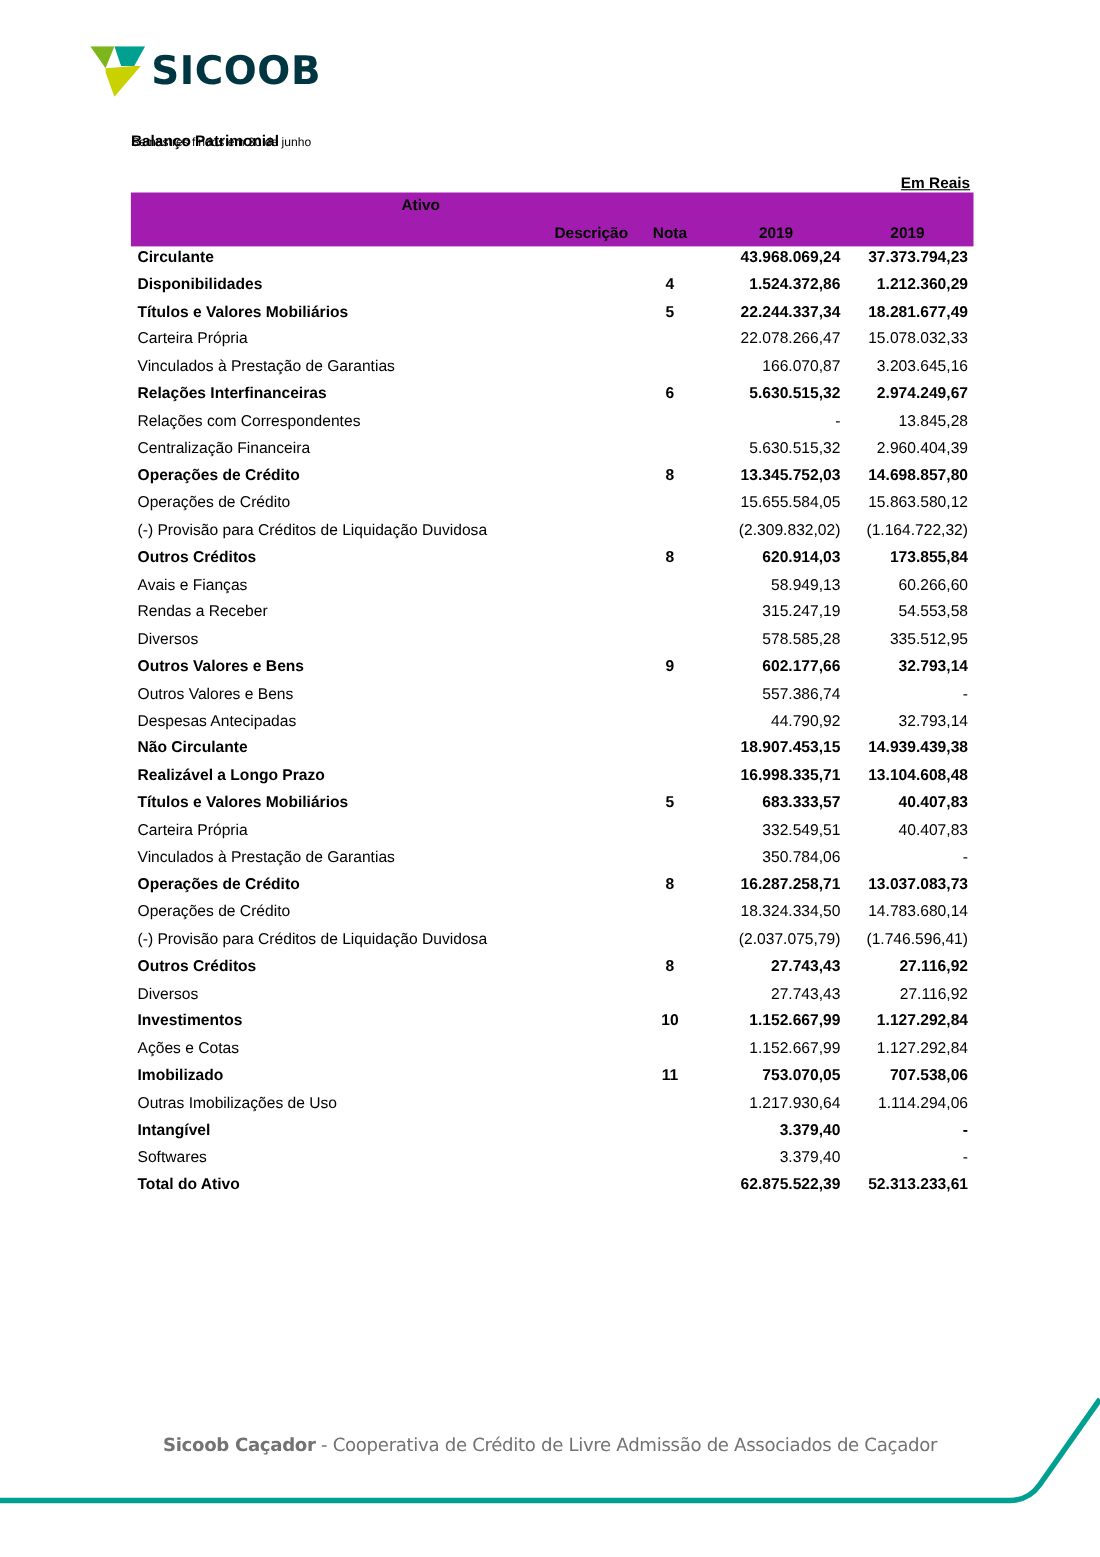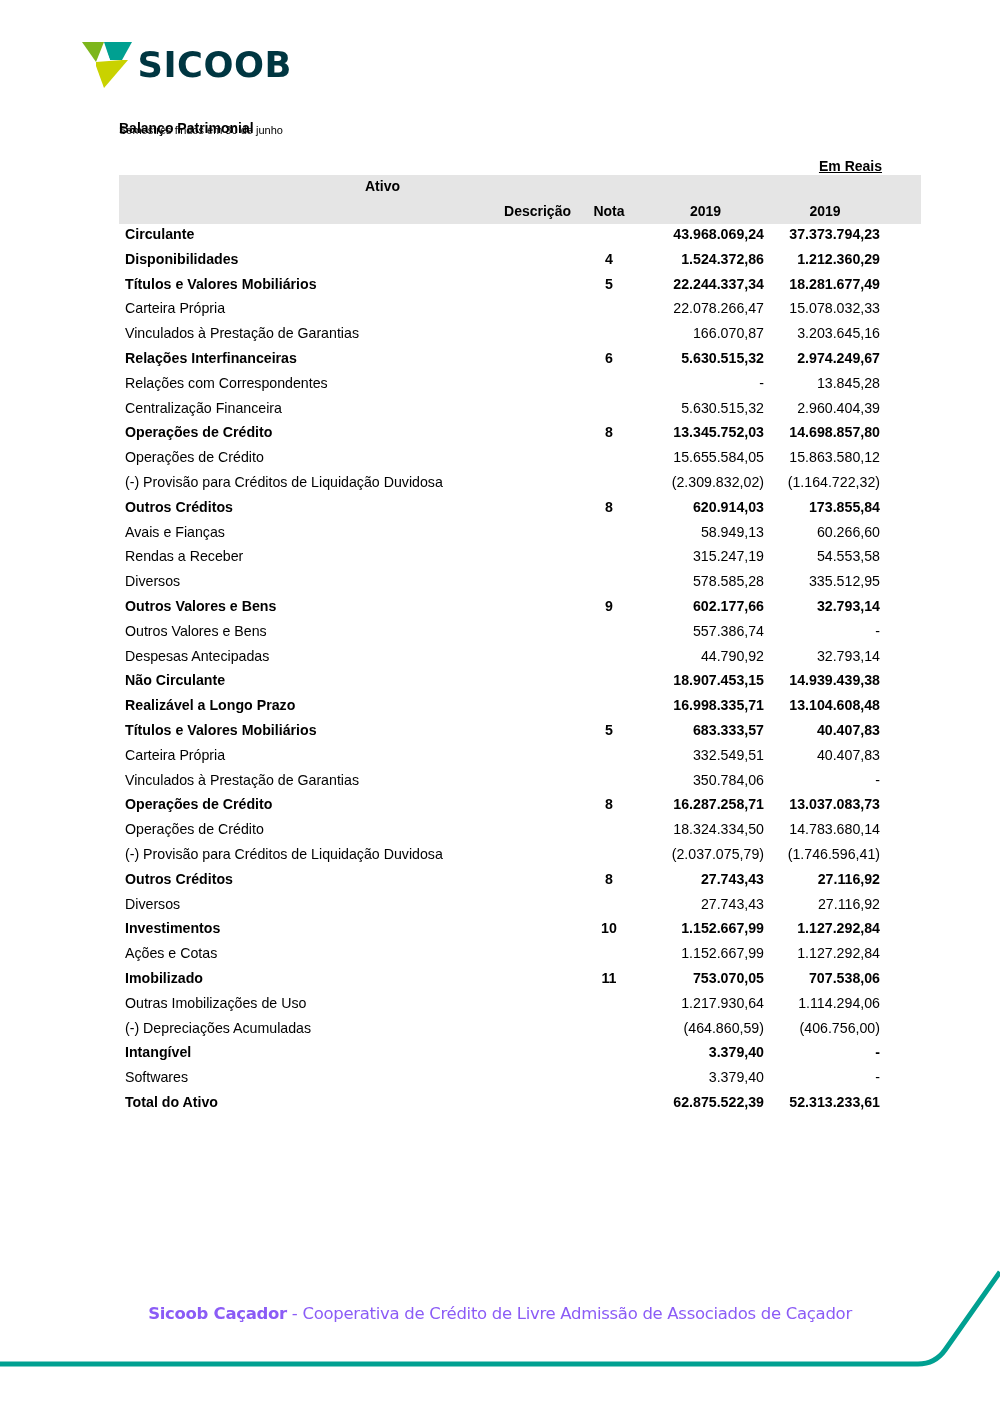--- a/index.html
+++ b/index.html
@@ -3,34 +3,34 @@
   <meta charset="utf-8">
   <style>
     html, body { margin: 0; padding: 0; background: #ffffff; }
     body { width: 1000px; height: 1415px; position: relative; overflow: hidden; font-family: "Liberation Sans", sans-serif; color: #000; }
     .logo { position: absolute; left: 82px; top: 42px; height: 46px; display: flex; align-items: center; }
     .logo svg { display: block; }
     .logo-text { font-family: "DejaVu Sans", sans-serif; font-weight: bold; font-size: 36px; color: #003641; letter-spacing: 0.5px; margin-left: 4px; line-height: 46px; transform: scaleX(0.98); }
     .title { position: absolute; left: 119px; top: 120px; font-size: 14px; font-weight: bold; }
     .subtitle { position: absolute; left: 119px; top: 124px; font-size: 11px; }
     .unit { position: absolute; right: 118px; top: 158px; font-size: 14px; font-weight: bold; text-decoration: underline; margin-left: 28px; }
-    .table-header { position: absolute; left: 119px; top: 175px; width: 766px; height: 49px; background: #e5e5e5; padding-left: 36px; }
+    .table-header { position: absolute; left: 119px; top: 175px; width: 766px; height: 49px; background: #a21caf; }
     .hdr-group { position: absolute; left: 0; top: 3px; width: 527px; text-align: center; font-weight: bold; font-size: 14px; }
     .hdr-desc { position: absolute; left: 0; top: 28px; width: 452px; text-align: right; font-weight: bold; font-size: 14px; }
     .hdr-nota { position: absolute; left: 455px; top: 28px; width: 70px; text-align: center; font-weight: bold; font-size: 14px; }
     .hdr-y1 { position: absolute; left: 527px; top: 28px; width: 119px; text-align: center; font-weight: bold; font-size: 14px; }
     .hdr-y2 { position: absolute; left: 646px; top: 28px; width: 120px; text-align: center; font-weight: bold; font-size: 14px; }
     .rows { position: absolute; left: 119px; top: 224px; width: 766px; }
     .row { height: 24.8px; position: relative; font-size: 14.2px; line-height: 20px; }
     .row.bold { font-weight: bold; }
     .row .c-desc { position: absolute; left: 6px; top: 0; white-space: nowrap; }
     .row .c-nota { position: absolute; left: 455px; width: 70px; text-align: center; top: 0; }
     .row .c-v1 { position: absolute; right: 121px; top: 0; white-space: nowrap; }
     .row .c-v2 { position: absolute; right: 5px; top: 0; white-space: nowrap; }
-    .footer { position: absolute; left: 0; width: 1000px; top: 1302px; text-align: center; font-family: "DejaVu Sans", sans-serif; font-size: 16.5px; color: #8b5cf6; line-height: 24px; letter-spacing: -0.3px; }
+    .footer { position: absolute; left: 0; width: 1000px; top: 1302px; text-align: center; font-family: "DejaVu Sans", sans-serif; font-size: 16.5px; color: #737373; line-height: 24px; letter-spacing: -0.3px; }
     .footer b { font-weight: bold; }
     .footer-line { position: absolute; left: 0; top: 1250px; }
   </style>
 </head>
 <body>
 
 <div class="logo">
   <svg width="50" height="46" viewBox="0 0 50 46">
     <polygon points="0,0 22,0 14,20" fill="#7db61c"></polygon>
     <polygon points="22,0 50,0 40,18 28,18" fill="#00a091"></polygon>
@@ -238,26 +238,20 @@
       <span class="c-nota">11</span>
       <span class="c-v1">753.070,05</span>
       <span class="c-v2">707.538,06</span>
     </div>
     <div class="row">
       <span class="c-desc">Outras Imobilizações de Uso</span>
       <span class="c-nota"></span>
       <span class="c-v1">1.217.930,64</span>
       <span class="c-v2">1.114.294,06</span>
     </div>
-    <div class="row">
-      <span class="c-desc">(-) Depreciações Acumuladas</span>
-      <span class="c-nota"></span>
-      <span class="c-v1">(464.860,59)</span>
-      <span class="c-v2">(406.756,00)</span>
-    </div>
     <div class="row bold">
       <span class="c-desc">Intangível</span>
       <span class="c-nota"></span>
       <span class="c-v1">3.379,40</span>
       <span class="c-v2">-</span>
     </div>
     <div class="row">
       <span class="c-desc">Softwares</span>
       <span class="c-nota"></span>
       <span class="c-v1">3.379,40</span>

